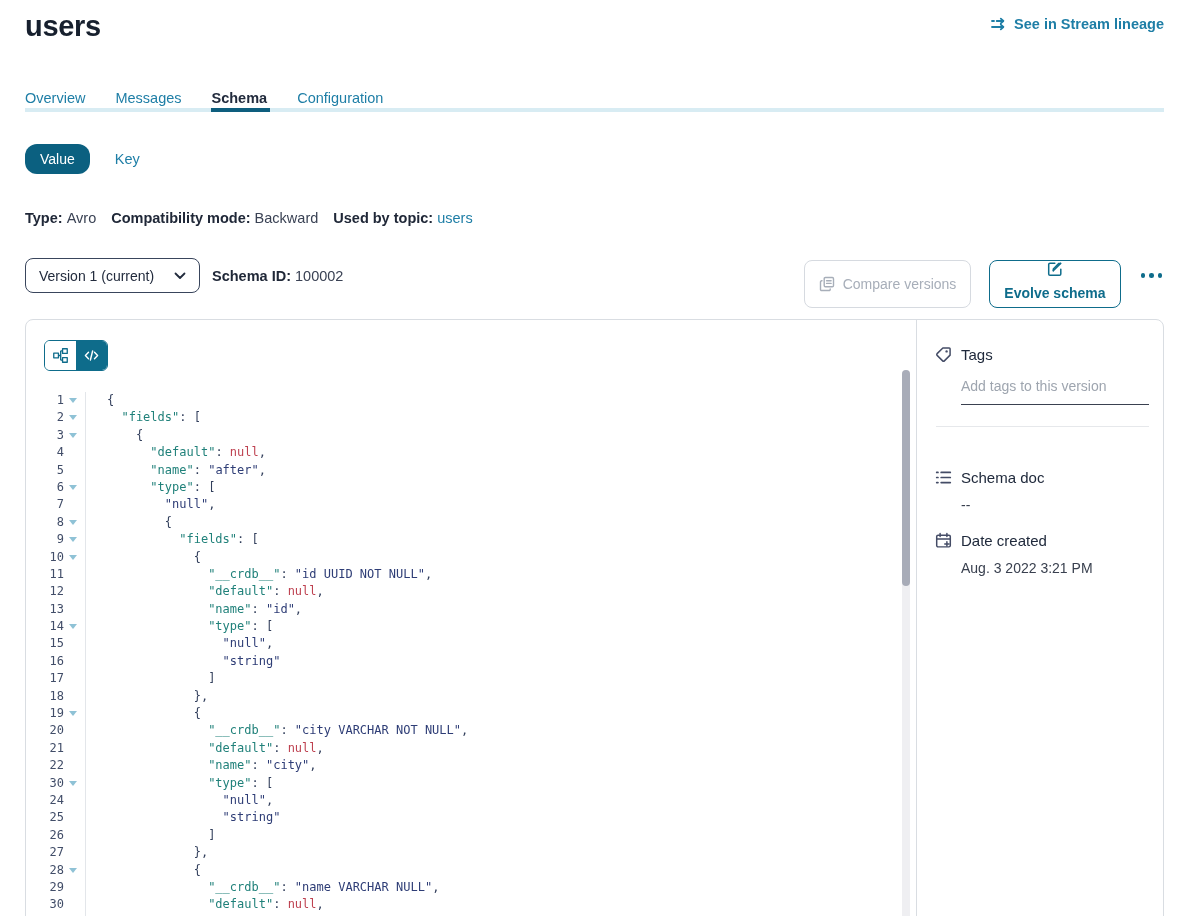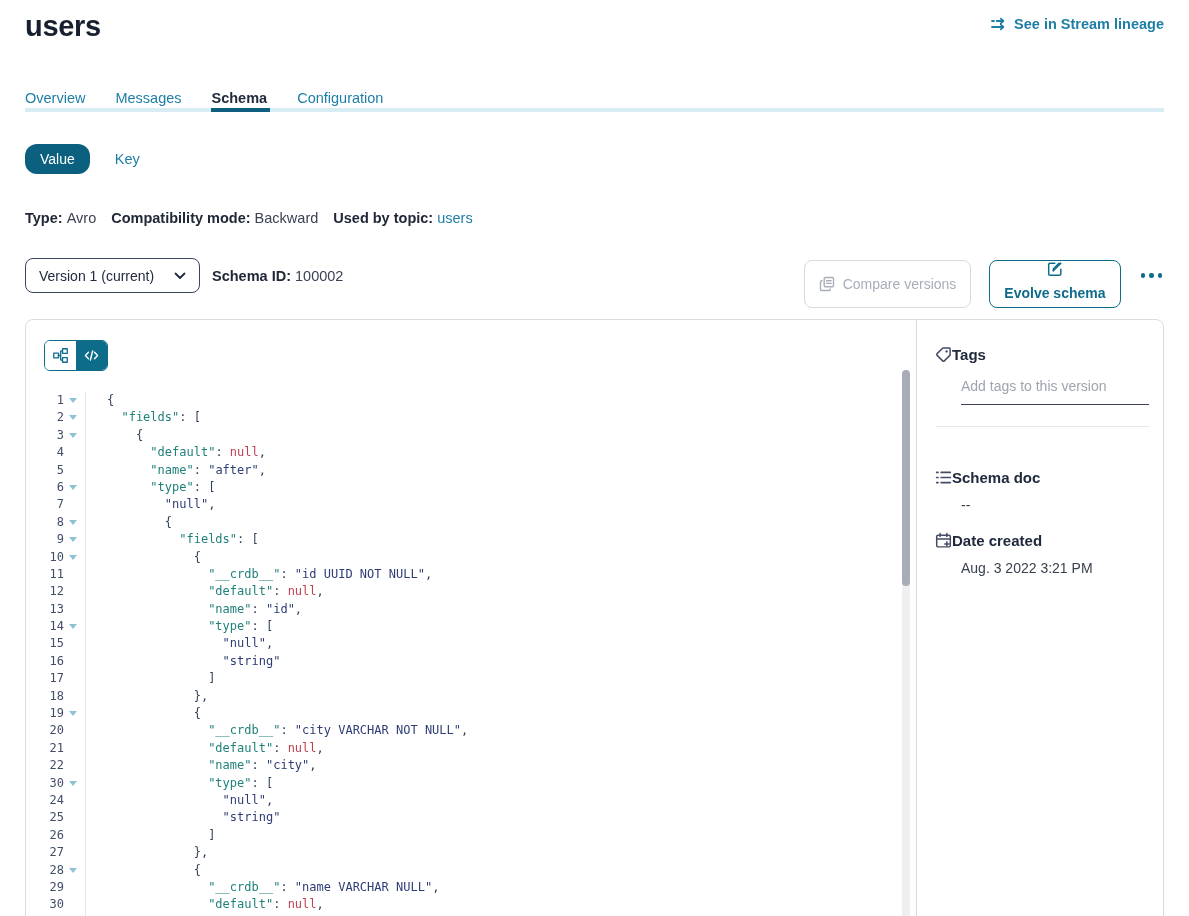--- a/index.html
+++ b/index.html
@@ -59,21 +59,21 @@
   .tok-p{color:#323f5c;}
   .tok-k{color:#20817a;}
   .tok-s{color:#2e3d76;}
   .tok-n{color:#be4150;}
 
   .sb-track{position:absolute;top:50px;right:6px;bottom:4px;width:8px;background:#efeff2;border-radius:4px;}
   .sb-thumb{position:absolute;top:0;left:0;width:8px;height:216px;background:#a8acb8;border-radius:4px;cursor:pointer;}
 
   
   .sidebar{width:247px;flex:none;border-left:1px solid #d9dde2;padding:26px 14px 0 18px;box-sizing:border-box;}
-  .side-head{display:flex;align-items:center;font-size:15px;font-weight:700;color:#202a3c;}
+  .side-head{display:flex;align-items:center;gap:9px;font-size:15px;font-weight:400;color:#202a3c;}
   .side-head svg{color:#444c66;flex:none;}
   .tags-input-wrap{margin:14px 0 0 26px;border-bottom:1.5px solid #3a4150;padding-bottom:9px;}
   .tags-input-wrap input{border:none;outline:none;font-size:14px;color:#333a48;width:100%;padding:0;font-family:inherit;background:transparent;}
   .tags-input-wrap input::placeholder{color:#9ea5af;}
   .side-divider{height:1px;background:#e6e8eb;margin:21px 0 0 1px;}
   .section{margin-top:42px;}
   .section.tight{margin-top:19px;}
   .side-value{margin:11px 0 0 26px;font-size:14px;color:#39404f;}
 </style>
 </head>

